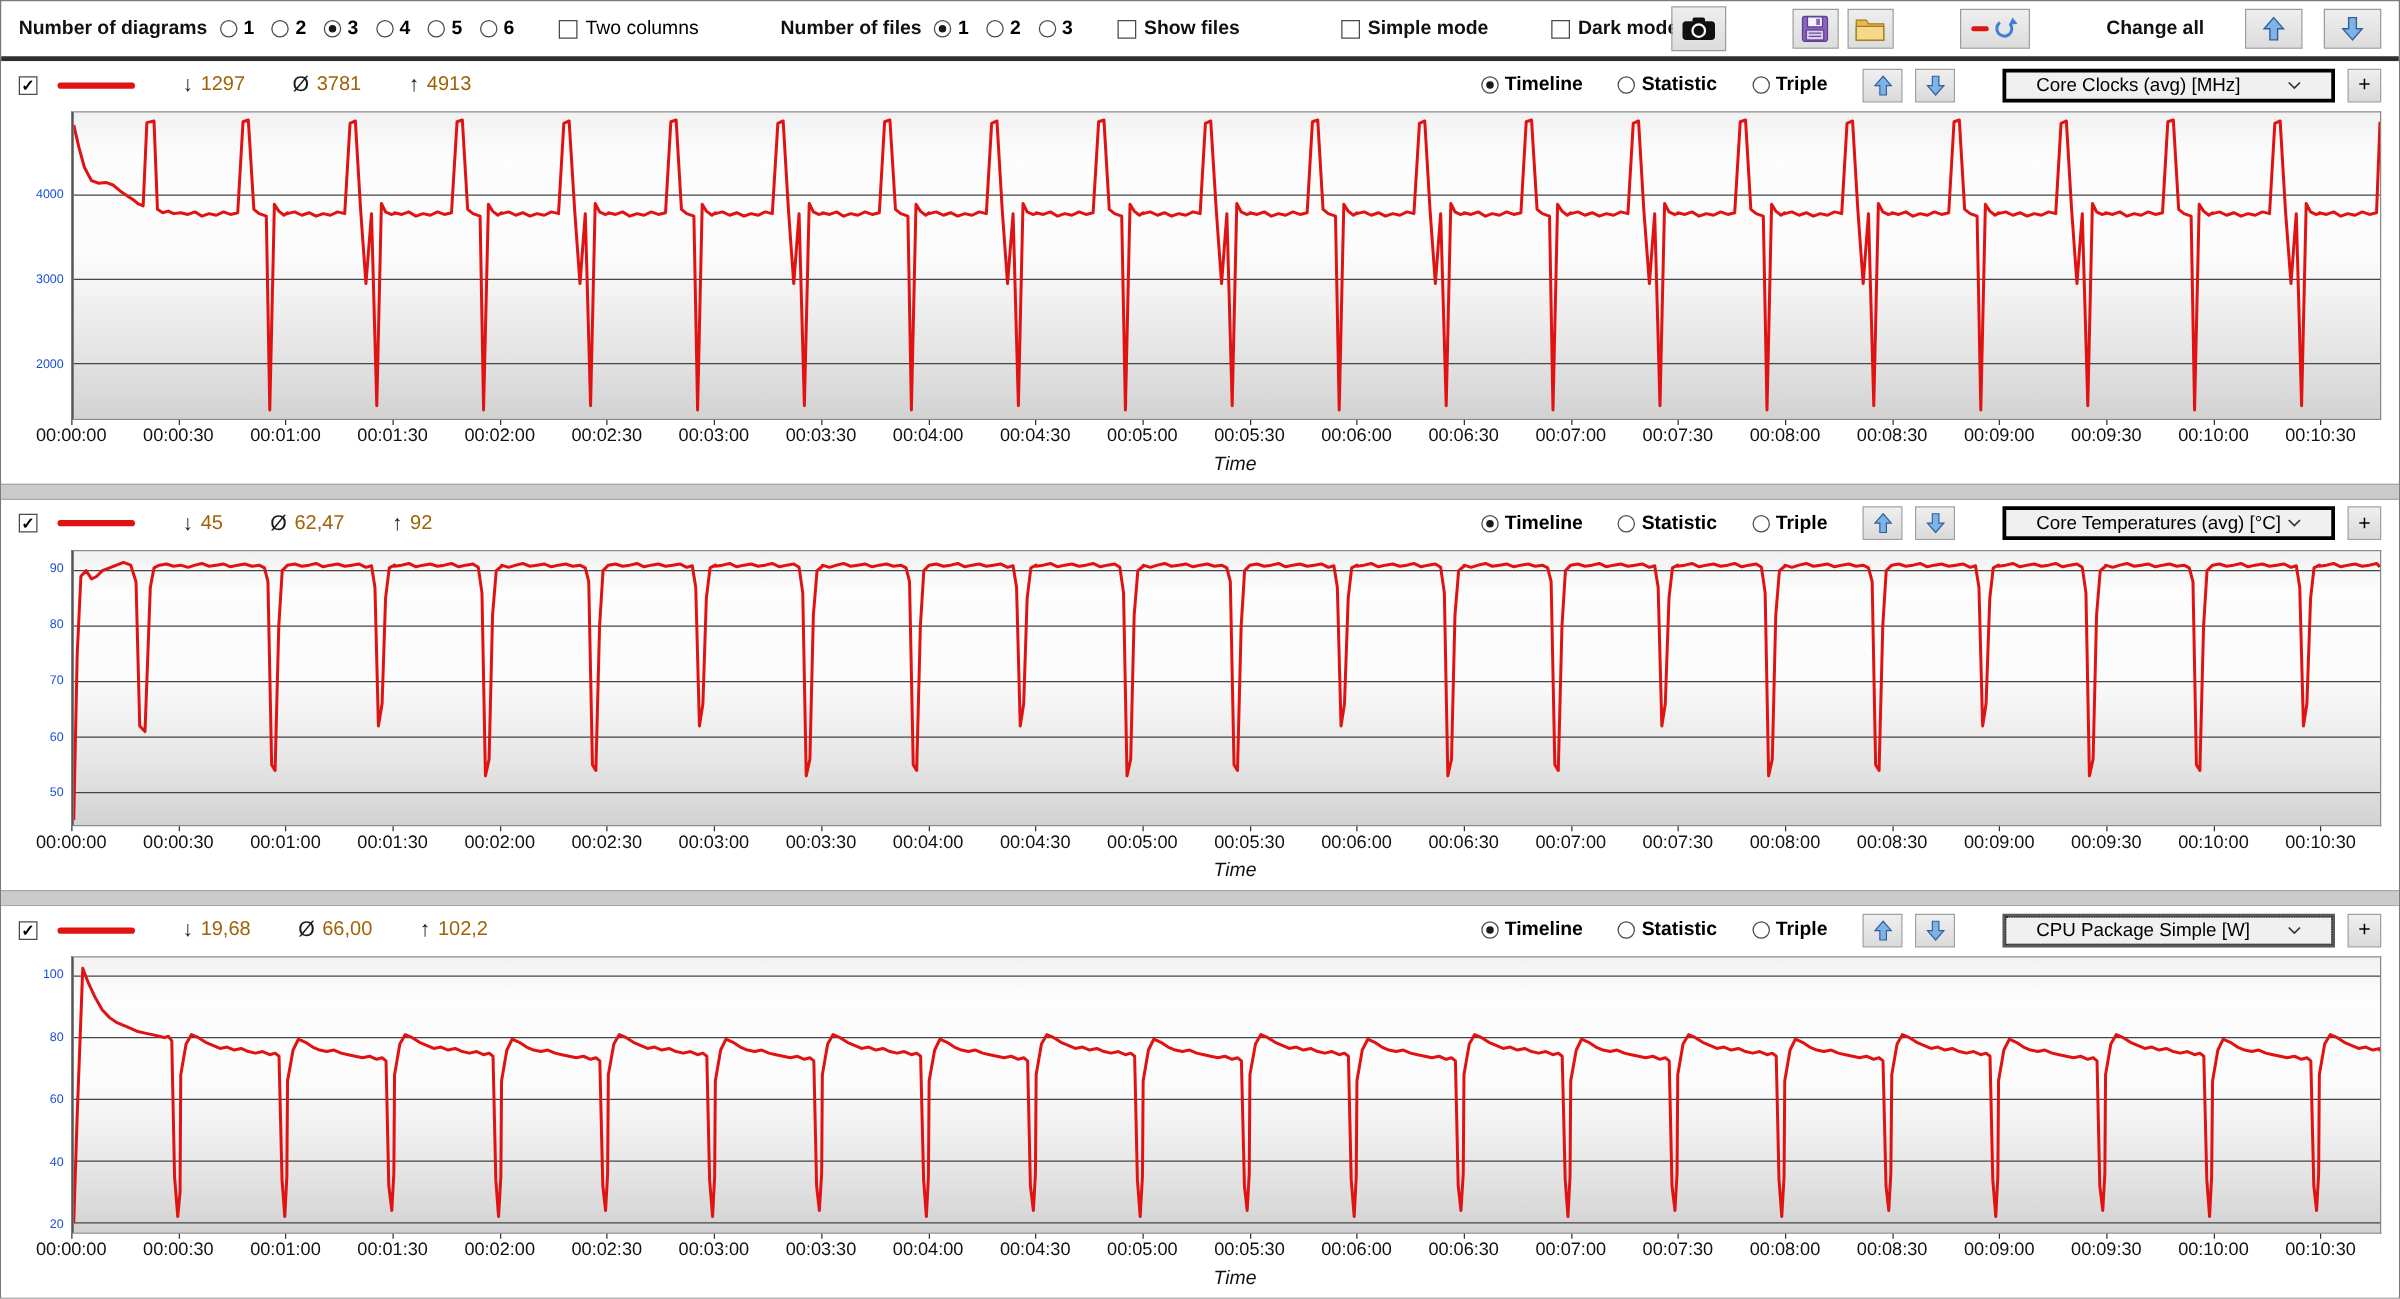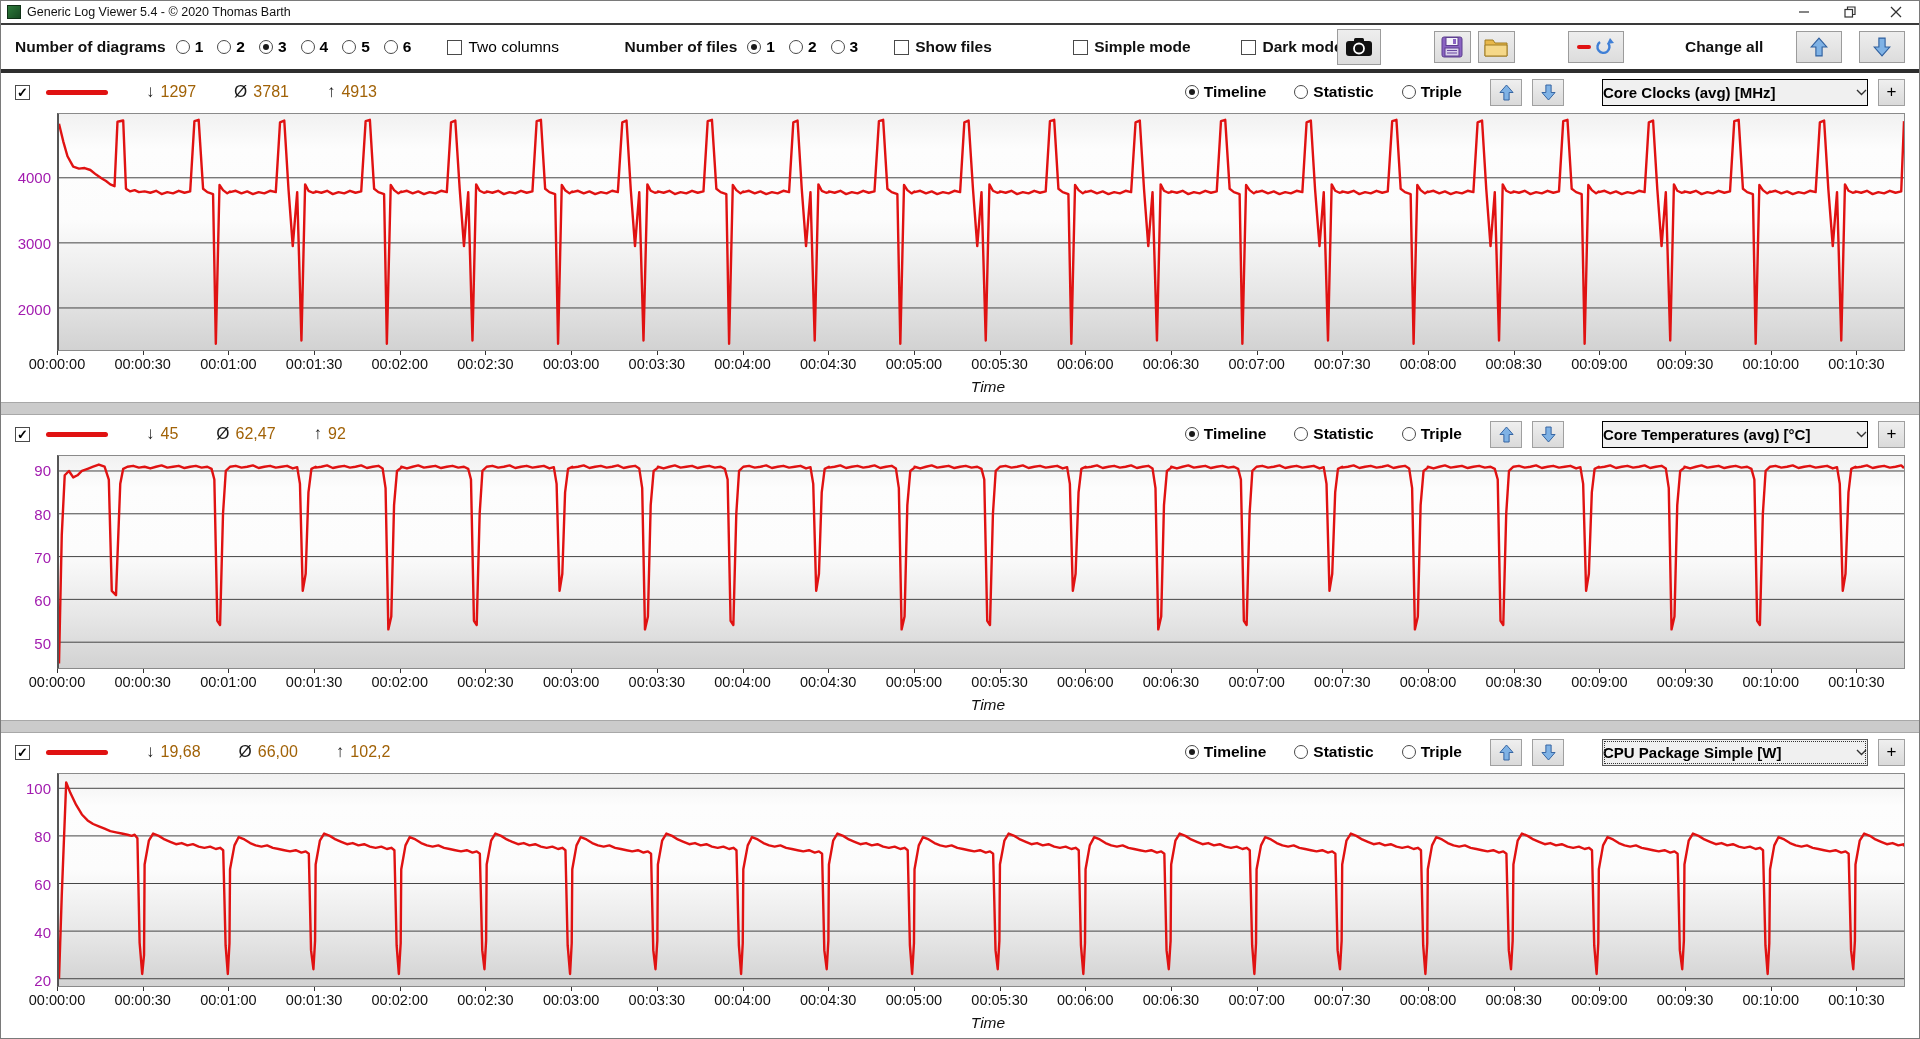--- a/index.html
+++ b/index.html
@@ -49,69 +49,46 @@
   .swatch { width:62px; height:5px; background:#e01212; border-radius:3px; margin:0 0 0 10px; }
   .stat { display:flex; align-items:center; margin-left:38px; white-space:nowrap; }
   .stat:first-of-type { margin-left:48px; }
   .sym { color:#1a1a1a; margin-right:6px; font-size:17px; }
   .rv { color:#a16207; }
   .vradios { display:flex; align-items:center; margin-left:auto; }
   .vradios .radio-item { margin-right:28px; }
   .vradios .rlabel { font-size:15.5px; }
   .abtn { width:32px; height:27px; background:linear-gradient(#efefef,#dadada); border:1px solid #a0a0a0;
           display:flex; align-items:center; justify-content:center; margin-right:10px; cursor:default; }
-  .dropdown { width:266px; height:27px; background:#f0f0f0; border:1px solid #000000; display:flex;
-              align-items:center; padding:0 0; font-weight:bold; font-size:15px; margin-left:28px;
+  .dropdown { width:266px; height:27px; background:#f0f0f0; border:3px solid #000000; display:flex;
+              align-items:center; padding:0 24px; font-weight:normal; font-size:15px; margin-left:28px;
               cursor:default; white-space:nowrap; }
   .dropdown.focused { outline:1px dotted #333; outline-offset:-3px; border-color:#5a5a5a; }
   .dropdown .chev { margin-left:auto; display:flex; align-items:center; }
   .plus { width:27px; height:27px; background:linear-gradient(#efefef,#dadada); border:1px solid #a0a0a0;
           font-size:17px; margin-left:10px; cursor:default; font-family:"Liberation Sans",sans-serif; }
 
   .plotrow { flex:1; display:flex; min-height:0; padding:2px 14px 0 0; }
-  .ylab { flex:0 0 56px; position:relative; font-size:15px; color:#a21caf; }
+  .ylab { flex:0 0 56px; position:relative; font-size:10px; color:#1d4ed8; }
   .ylab div { position:absolute; right:6px; transform:translateY(-50%); }
   .plot { flex:1; position:relative; border:1px solid #8a8a8a; border-left:2px solid #555;
           background:linear-gradient(180deg,#f1f1f1 0%,#fdfdfd 15%,#fcfcfc 45%,#e7e7e7 75%,#d2d2d2 100%); }
   .plot svg { position:absolute; inset:0; width:100%; height:100%; display:block; }
 
   .xaxis { flex:0 0 24px; position:relative; margin:1px 14px 0 56px; font-size:14.5px; color:#111; }
   .xaxis .xt { position:absolute; top:4px; transform:translateX(-50%); white-space:nowrap; }
   .xaxis .tm { position:absolute; top:-1px; width:1px; height:4px; background:#333; }
   .tlabel { flex:0 0 26px; text-align:center; font-style:italic; font-size:15.5px; color:#111;
             margin-left:56px; padding-top:2px; }
 </style>
 </head>
 <body>
 
 <div class="window">
 
-  <div class="titlebar">
-    <span class="app-icon"></span>
-    <span>Generic Log Viewer 5.4 - © 2020 Thomas Barth</span>
-    <div class="win-controls">
-      <span class="win-btn">
-        <svg width="12" height="12" viewBox="0 0 12 12">
-            <line x1="1" y1="6" x2="11" y2="6"></line>
-          </svg>
-      </span>
-      <span class="win-btn">
-        <svg width="12" height="12" viewBox="0 0 12 12">
-            <rect x="1" y="3.5" width="7.5" height="7.5"></rect>
-            <polyline points="3.5,3.5 3.5,1 11,1 11,8.5 8.5,8.5"></polyline>
-          </svg>
-      </span>
-      <span class="win-btn">
-        <svg width="12" height="12" viewBox="0 0 12 12">
-            <line x1="1" y1="1" x2="11" y2="11"></line>
-            <line x1="11" y1="1" x2="1" y2="11"></line>
-          </svg>
-      </span>
-    </div>
-  </div>
 
   <div class="toolbar">
     <span class="blabel">Number of diagrams</span>
     <span class="radio-group" id="diagram-radios">
         <span class="radio-item">
           <span class="radio"></span>
           <span class="rlabel">1</span>
         </span>
         <span class="radio-item">
           <span class="radio"></span>

